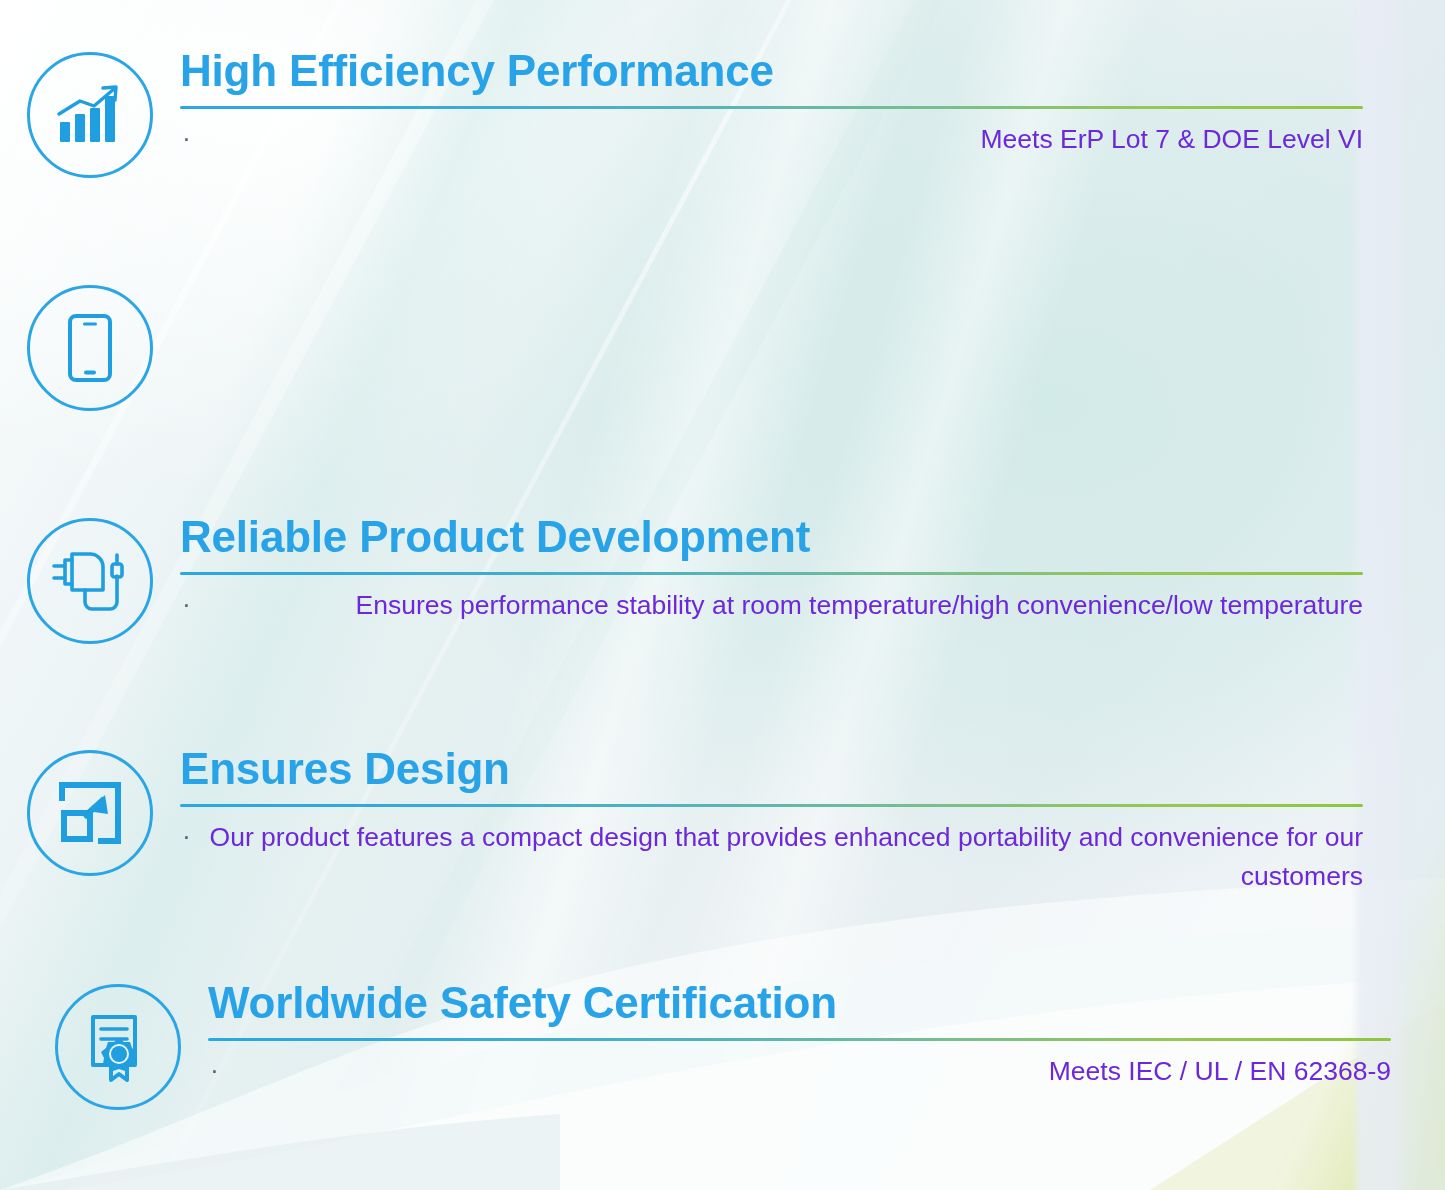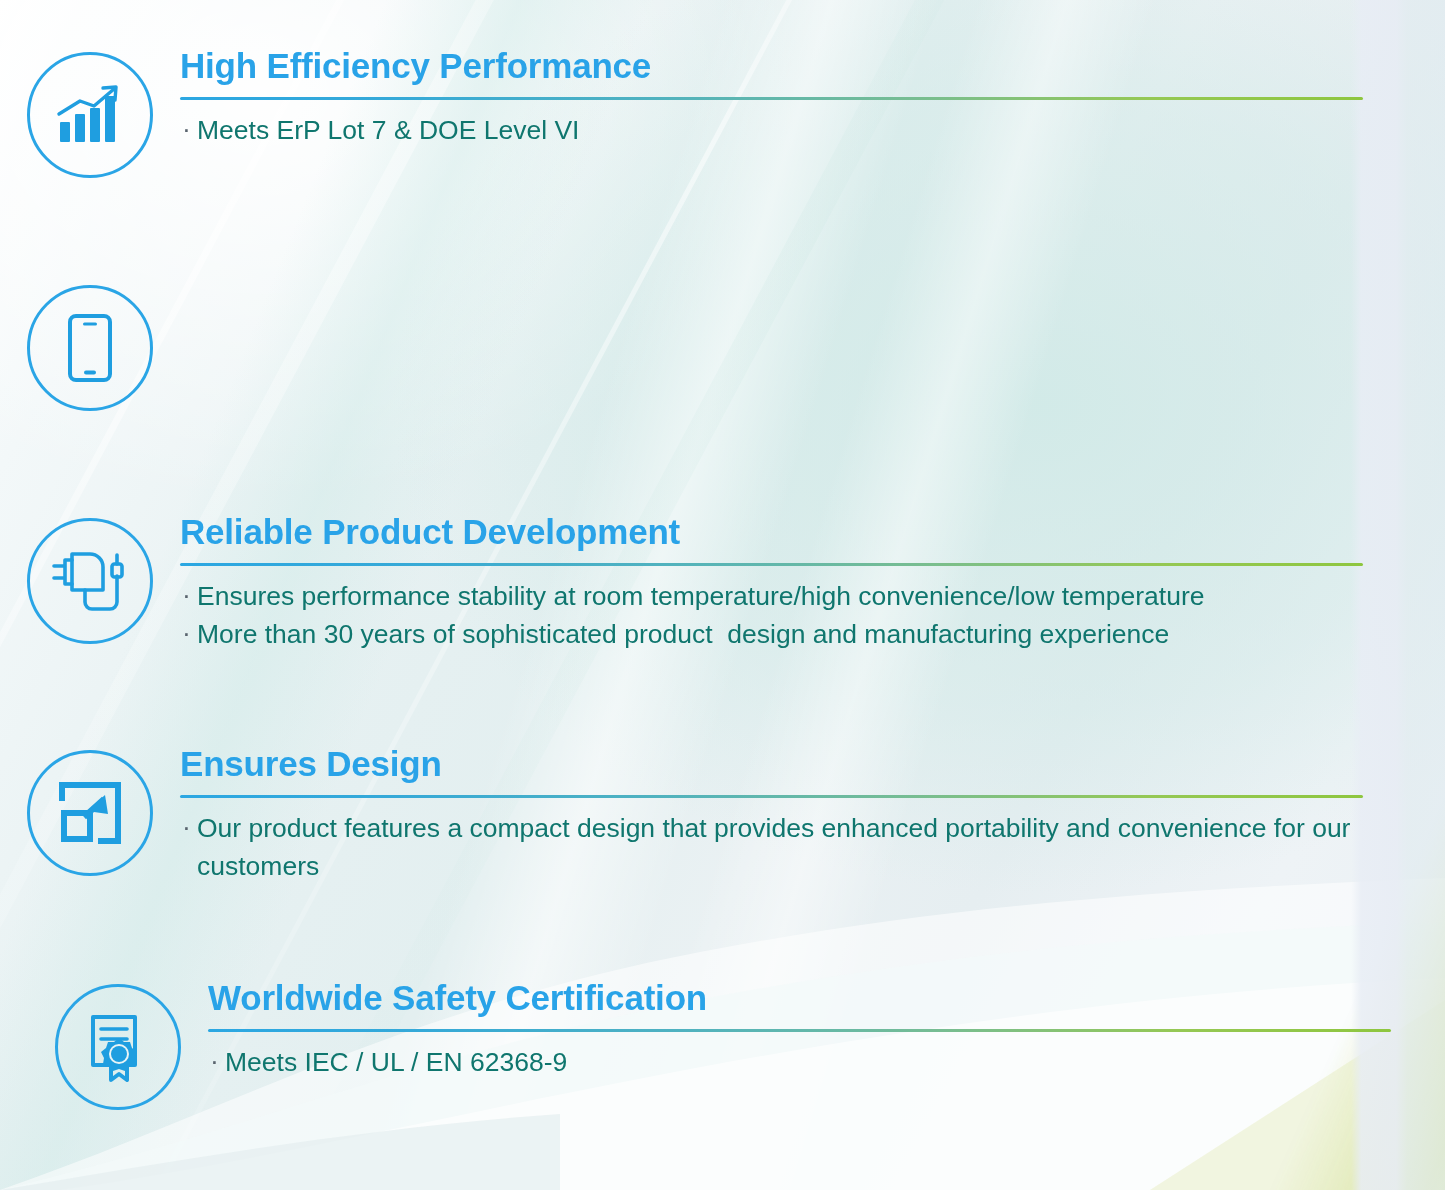--- a/index.html
+++ b/index.html
@@ -144,21 +144,21 @@
   .icon-circle svg { display: block; }
 
   .feature-body {
     flex: 1 1 auto;
     padding-right: 82px;
     min-width: 0;
   }
 
   .feature-title {
     color: #29a3e8;
-    font-size: 35px;
+    font-size: 44px;
     font-weight: 700;
     letter-spacing: -0.2px;
     line-height: 1.05;
     margin: 0;
     padding: 0 0 6px 0;
     white-space: nowrap;
   }
 
   .divider {
     height: 3px;
@@ -175,27 +175,28 @@
     border-radius: 2px;
   }
 
   .bullets {
     list-style: none;
     margin: 0;
     padding: 0;
   }
 
   .bullets li {
-    color: #0f766e;
+    color: #6d28d9;
     font-size: 26.5px;
     line-height: 1.45;
     font-weight: 400;
     position: relative;
     padding-left: 17px;
     white-space: pre-wrap;
+    text-align: right;
   }
 
   .bullets li::before {
     content: "·";
     position: absolute;
     left: 2px;
     top: -1px;
     color: #59646e;
     font-size: 26.5px;
   }
@@ -286,21 +287,20 @@
               <path d="M65 18 L65 9"></path>
             </g>
           </svg>
         </div>
       </div>
       <div class="feature-body">
         <div class="feature-title">Reliable Product Development</div>
         <hr class="divider">
         <ul class="bullets">
           <li>Ensures performance stability at room temperature/high convenience/low temperature</li>
-          <li>More than 30 years of sophisticated product  design and manufacturing experience</li>
         </ul>
       </div>
     </div>
 
     <div class="feature f3">
       <div class="icon-wrap">
         <div class="icon-circle">
           <svg width="64" height="64" viewBox="0 0 64 64">
             <path d="M4 20 L4 4 L60 4 L60 60 L40 60" fill="none" stroke="#1f9ee0" stroke-width="6" stroke-linejoin="miter"></path>
             <rect x="6" y="32" width="26" height="26" fill="none" stroke="#1f9ee0" stroke-width="6"></rect>

